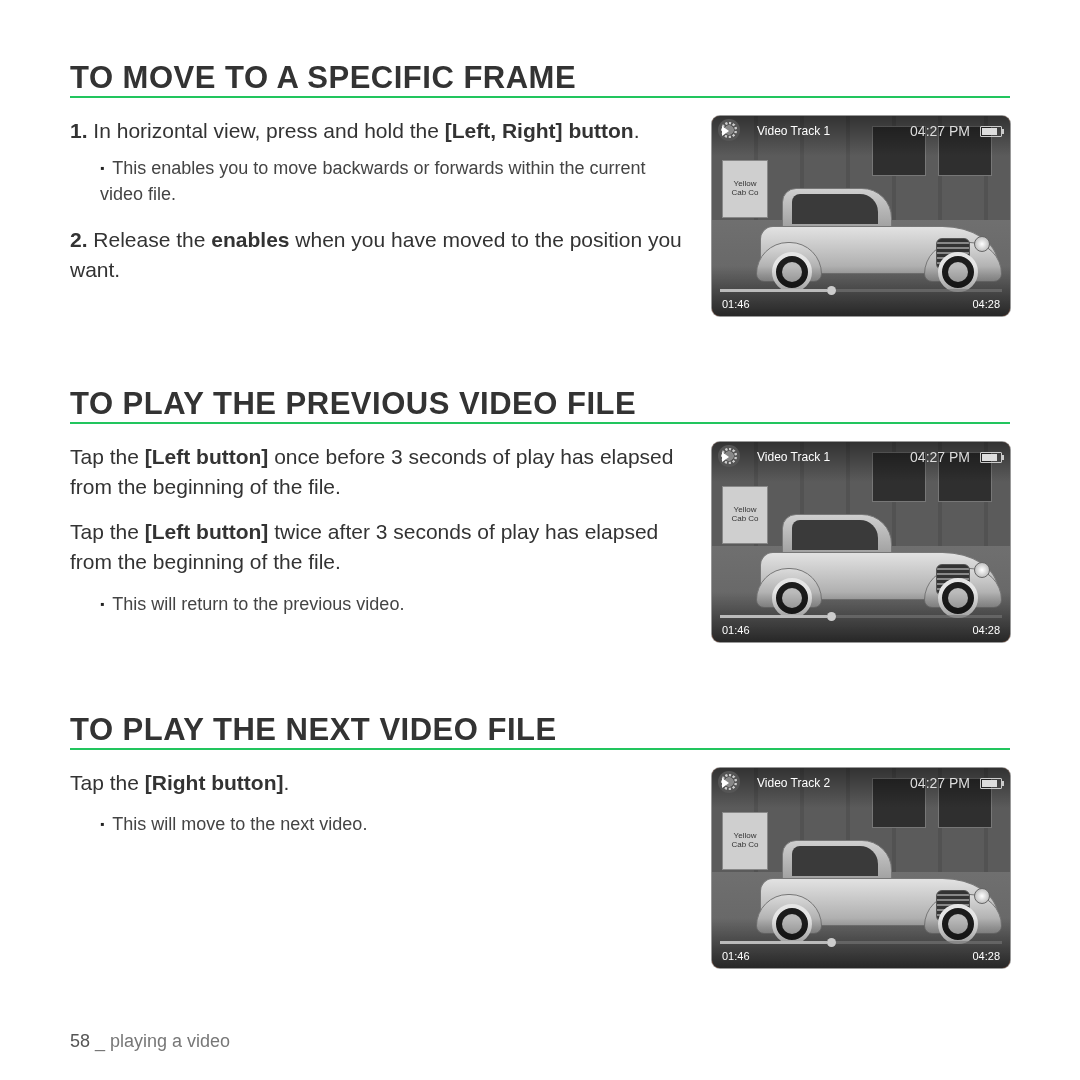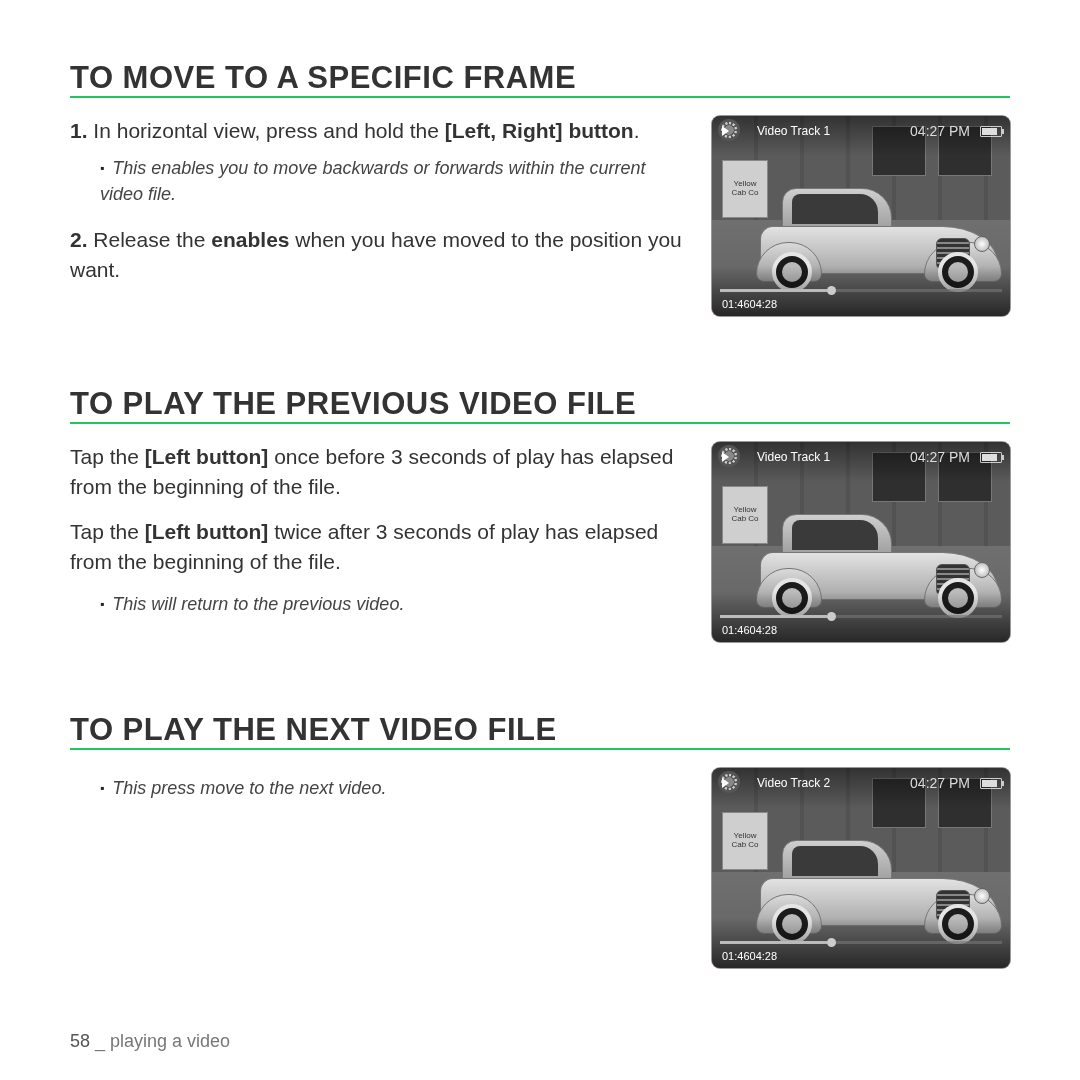--- a/index.html
+++ b/index.html
@@ -5,35 +5,35 @@
   * { box-sizing: border-box; margin: 0; padding: 0; }
   html, body { width: 1080px; height: 1080px; background: #fff; font-family: Arial, Helvetica, sans-serif; color: #222; }
   .page { padding: 60px 70px 30px 70px; position: relative; height: 1080px; }
   h2 { font-size: 31px; font-weight: bold; letter-spacing: 0.5px; border-bottom: 2px solid #22c55e; margin-bottom: 18px; color:#333; }
   .section { margin-bottom: 70px; }
   .row { display: flex; gap: 24px; align-items: flex-start; }
   .text-col { flex: 1; font-size: 21px; line-height: 1.45; color:#333; }
   .num-item { margin-bottom: 10px; }
   .num { font-weight: bold; }
   .bold { font-weight: bold; }
-  .bullets { list-style: none; margin: 8px 0 18px 30px; font-size: 18px; color:#444;font-style:italic; }
+  .bullets { list-style: none; margin: 8px 0 18px 30px; font-size: 18px; color:#444; }
   .bullets li::before { content: "▪"; font-size: 12px; margin-right: 8px; color:#222; position: relative; top:-2px; }
   .bullets li { line-height:1.4; margin-bottom:4px; }
   .para { margin-bottom: 14px; }
 
   
   .device { width: 298px; height: 200px; background:#c2410c; border-radius:8px; position:relative; overflow:hidden; flex-shrink:0; box-shadow: 0 0 0 1px #999; }
   .dev-top { position:absolute; top:0; left:0; right:0; height:30px; display:flex; align-items:center; padding:0 8px; gap:6px; color:#fff; font-size:12px; z-index:3; }
   .play-tri { width:0; height:0; border-top:5px solid transparent; border-bottom:5px solid transparent; border-left:7px solid #fff; margin-left:2px; }
   .dev-title { font-size:12px; color:#fff; margin-left:2px; }
   .dev-clock { margin-left:auto; font-size:14px; color:#ddd; }
   .dev-batt { width:22px; height:11px; border:1px solid #ccc; border-radius:1px; margin-left:4px; position:relative; }
   .dev-batt::after { content:""; position:absolute; right:-3px; top:2px; width:2px; height:5px; background:#ccc; }
   .dev-batt .fill { position:absolute; inset:1px 4px 1px 1px; background:#ddd; }
-  .dev-bottom { position:absolute; bottom:0; left:0; right:0; height:24px; display:flex; align-items:center; justify-content:flex-start; padding:0 10px; color:#fff; font-size:11px; z-index:3; }
+  .dev-bottom { position:absolute; bottom:0; left:0; right:0; height:24px; display:flex; align-items:center; justify-content:space-between; padding:0 10px; color:#fff; font-size:11px; z-index:3; }
   .progress { position:absolute; bottom:24px; left:8px; right:8px; height:3px; background:rgba(120,120,120,0.6); z-index:3; }
   .progress .knob { position:absolute; left:38%; top:-3px; width:9px; height:9px; background:#ccc; border-radius:50%; }
   .progress .done { position:absolute; left:0; top:0; bottom:0; width:38%; background:#bbb; }
   .reel { position:absolute; left:6px; top:3px; width:22px; height:22px; border-radius:50%; background:radial-gradient(circle,#888 30%,#555 31%); z-index:3; }
   .reel::before,.reel::after{content:"";position:absolute;inset:3px;border:2px dotted #ccc;border-radius:50%;}
   .dev-top .dev-title { margin-left:22px; }
 
   
   .scene { position:absolute; inset:0; background:linear-gradient(#6c6c6c,#8a8a8a 45%,#717171 46%,#626262); z-index:1; }
   .building { position:absolute; top:0; bottom:48%; left:0; right:0; background:repeating-linear-gradient(90deg,#5b5b5b 0 42px,#525252 42px 46px); }
@@ -171,22 +171,25 @@
           <span>04:28</span>
         </div>
       </div>
     </div>
   </div>
 
   <div class="section" style="margin-bottom:8px">
     <h2>TO PLAY THE NEXT VIDEO FILE</h2>
     <div class="row">
       <div class="text-col">
+        <div class="para">
+          <span>Tap the </span><span class="bold">[Right button]</span><span>.</span>
+        </div>
         <ul class="bullets">
-          <li>This press move to the next video.</li>
+          <li>This will move to the next video.</li>
         </ul>
       </div>
       <div class="device">
         <div class="scene">
           <div class="building"></div>
           <div class="window" style="left:160px;top:10px;width:54px;height:50px;"></div>
           <div class="window" style="left:226px;top:10px;width:54px;height:50px;"></div>
           <div class="sign">
               <span>Yellow</span>
               <span>Cab Co</span>

